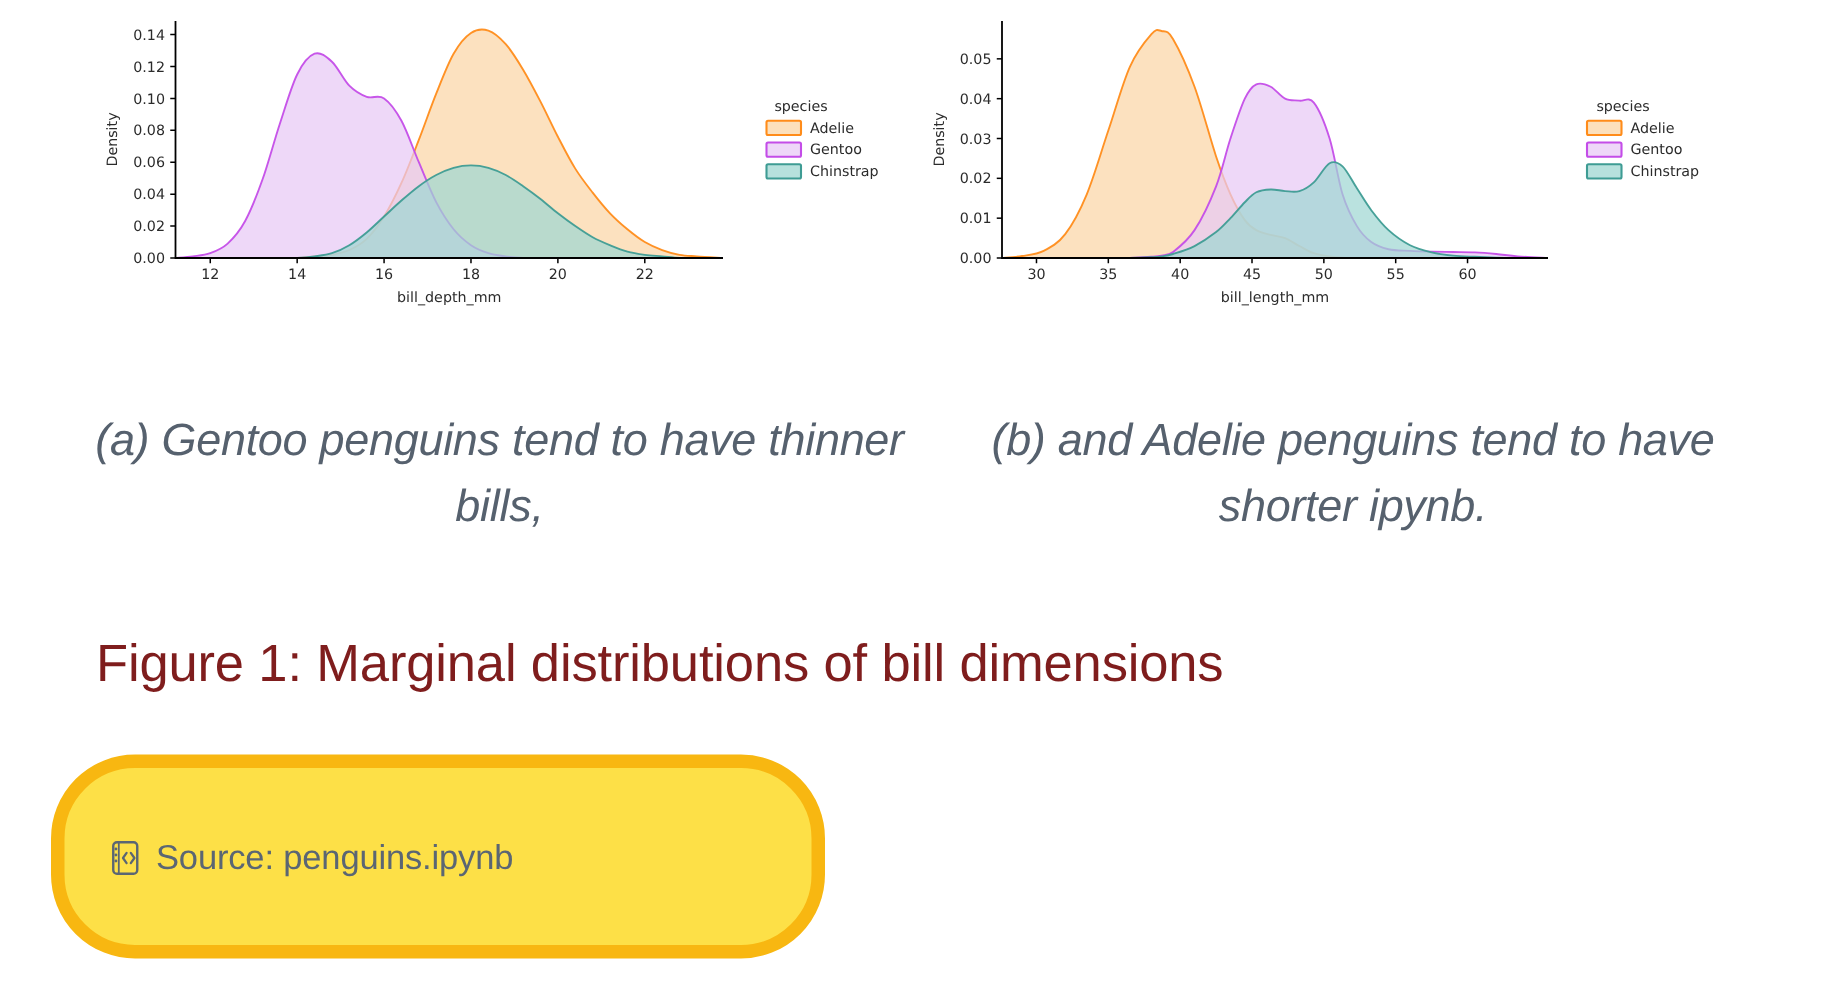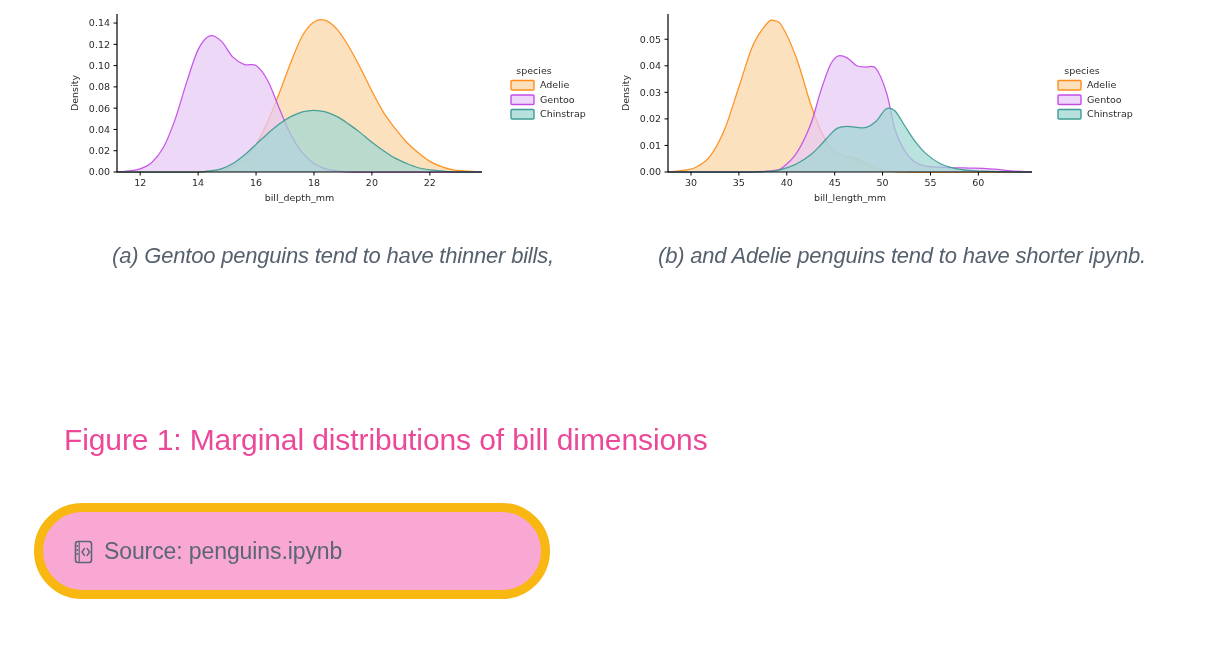--- a/index.html
+++ b/index.html
@@ -48,50 +48,51 @@
     position: absolute;
     top: 240px;
     left: 0;
     width: 1215px;
     display: flex;
   }
   .subcap {
     flex: 0 0 auto;
     text-align: center;
     font-style: italic;
-    font-size: 22px;
+    font-size: 30px;
     line-height: 1.45;
     color: #56616e;
     letter-spacing: -0.2px;
+    margin-top: 32px;
   }
   .subcap-a { width: 570px; margin-left: 48px; }
   .subcap-b { width: 540px; margin-left: 14px; }
 
   
   .figure-title {
     position: absolute;
     left: 64px;
     top: 423px;
-    font-size: 30px;
-    color: #ec4899;
+    font-size: 35px;
+    color: #7f1d1d;
     letter-spacing: -0.1px;
     white-space: nowrap;
   }
 
   
   .source-chip {
     position: absolute;
     left: 34px;
     top: 503px;
     width: 516px;
-    height: 96px;
+    height: 136px;
     box-sizing: border-box;
     border: 9px solid #F8B711;
     border-radius: 56px;
-    background: #f9a8d4;
+    background: #fde047;
     display: flex;
     align-items: center;
     padding-left: 28px;
   }
   .source-icon {
     width: 24px;
     height: 26px;
     flex: 0 0 auto;
     margin-right: 9px;
     margin-top: 2px;

